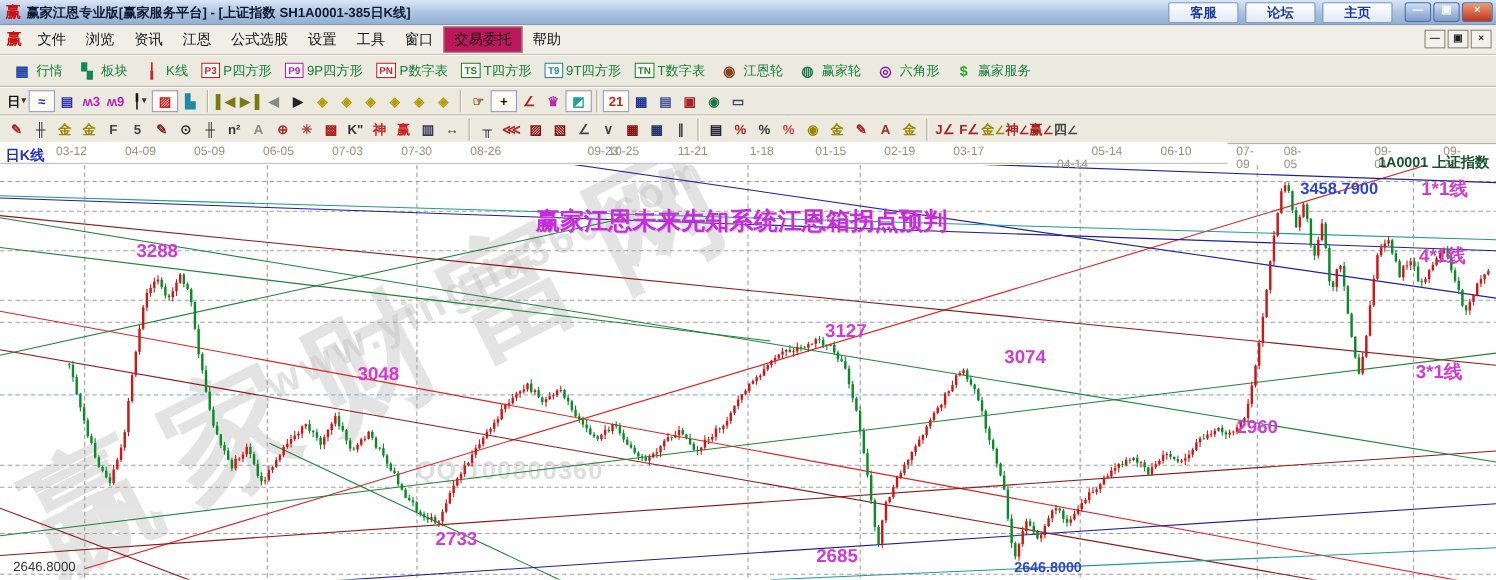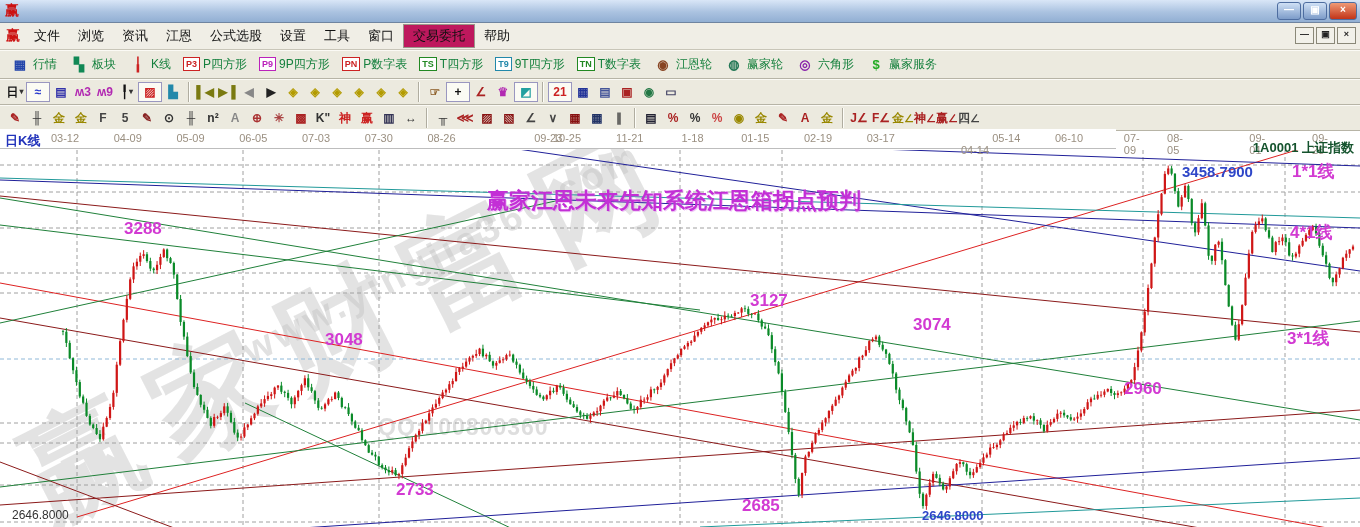--- a/index.html
+++ b/index.html
@@ -62,21 +62,27 @@
   .wm-url{left:245px;top:332px;font-size:38px;font-weight:bold;letter-spacing:4px;
     opacity:.55;transform:rotate(-27deg);transform-origin:0 50%;}
   .wm-qq{left:378px;top:414px;font-size:23px;font-weight:bold;letter-spacing:1px;opacity:.6;z-index:3;}
   .wm-tri{font-size:42px;opacity:.8;z-index:1;color:#d2d2cf;}
 </style>
 </head>
 <body>
 
 <div class="titlebar">
   <span class="app-logo">赢</span>
+  <span class="app-title">赢家江恩专业版[赢家服务平台] - [上证指数  SH1A0001-385日K线]</span>
   <div class="tb-right">
+    <div id="quick-buttons" style="display:flex;gap:6px;">
+        <div class="qbtn">客服</div>
+        <div class="qbtn">论坛</div>
+        <div class="qbtn">主页</div>
+      </div>
     <div id="window-controls" style="display:flex;gap:2px;margin-left:6px;">
         <div class="wctl">—</div>
         <div class="wctl">▣</div>
         <div class="wctl close">×</div>
       </div>
   </div>
 </div>
 
 <div class="menubar">
   <span class="app-logo">赢</span>

